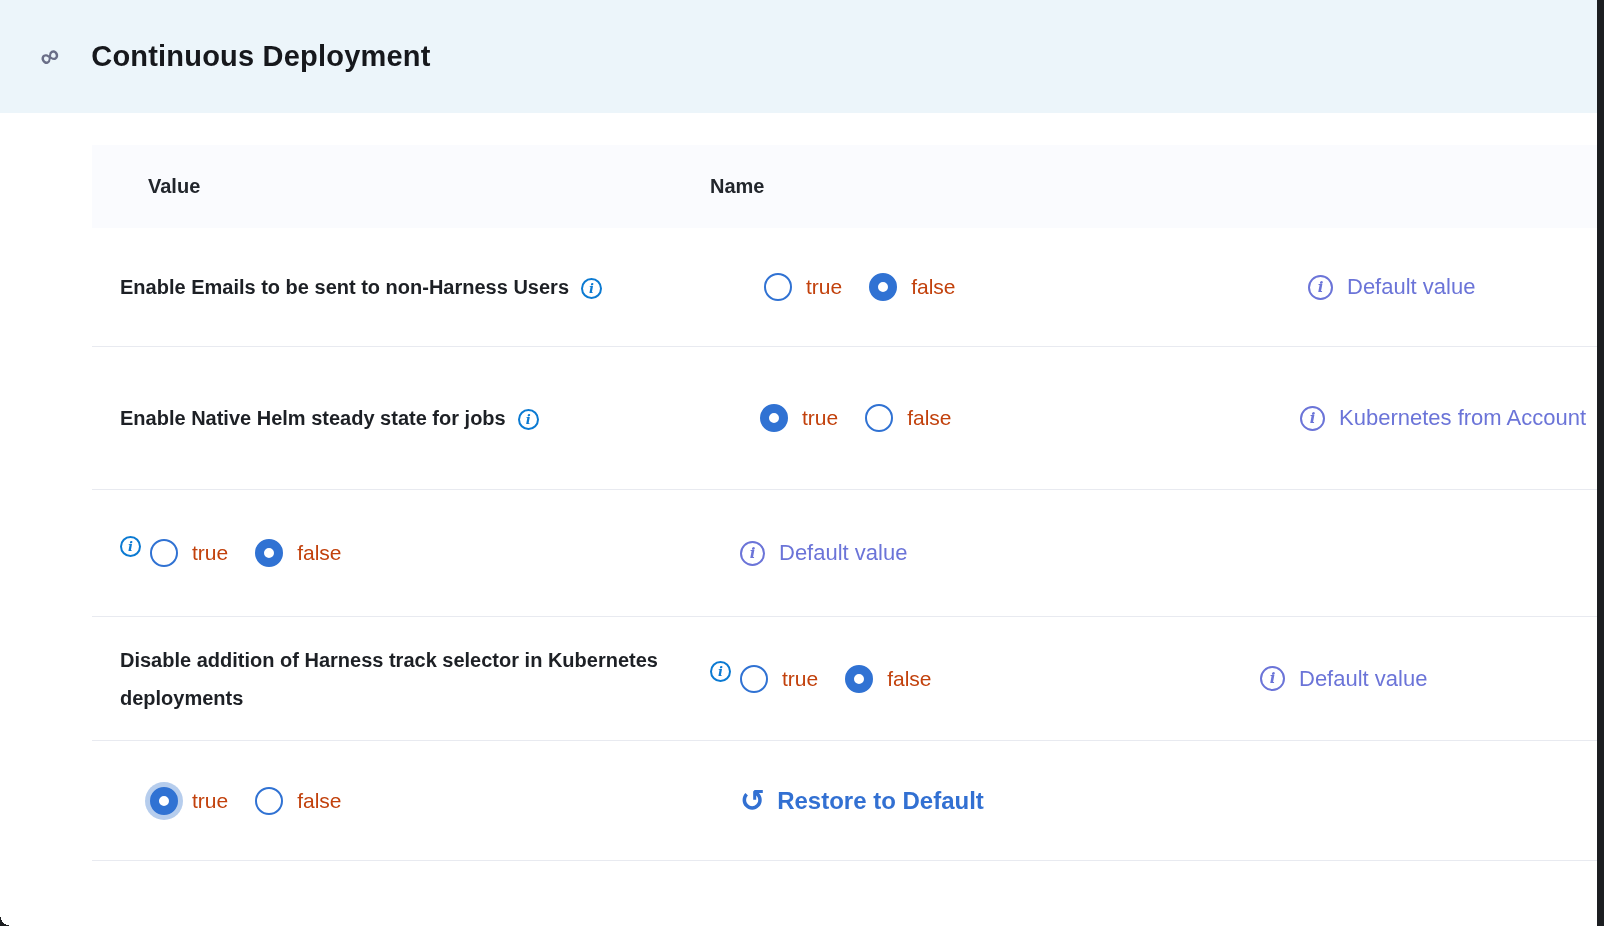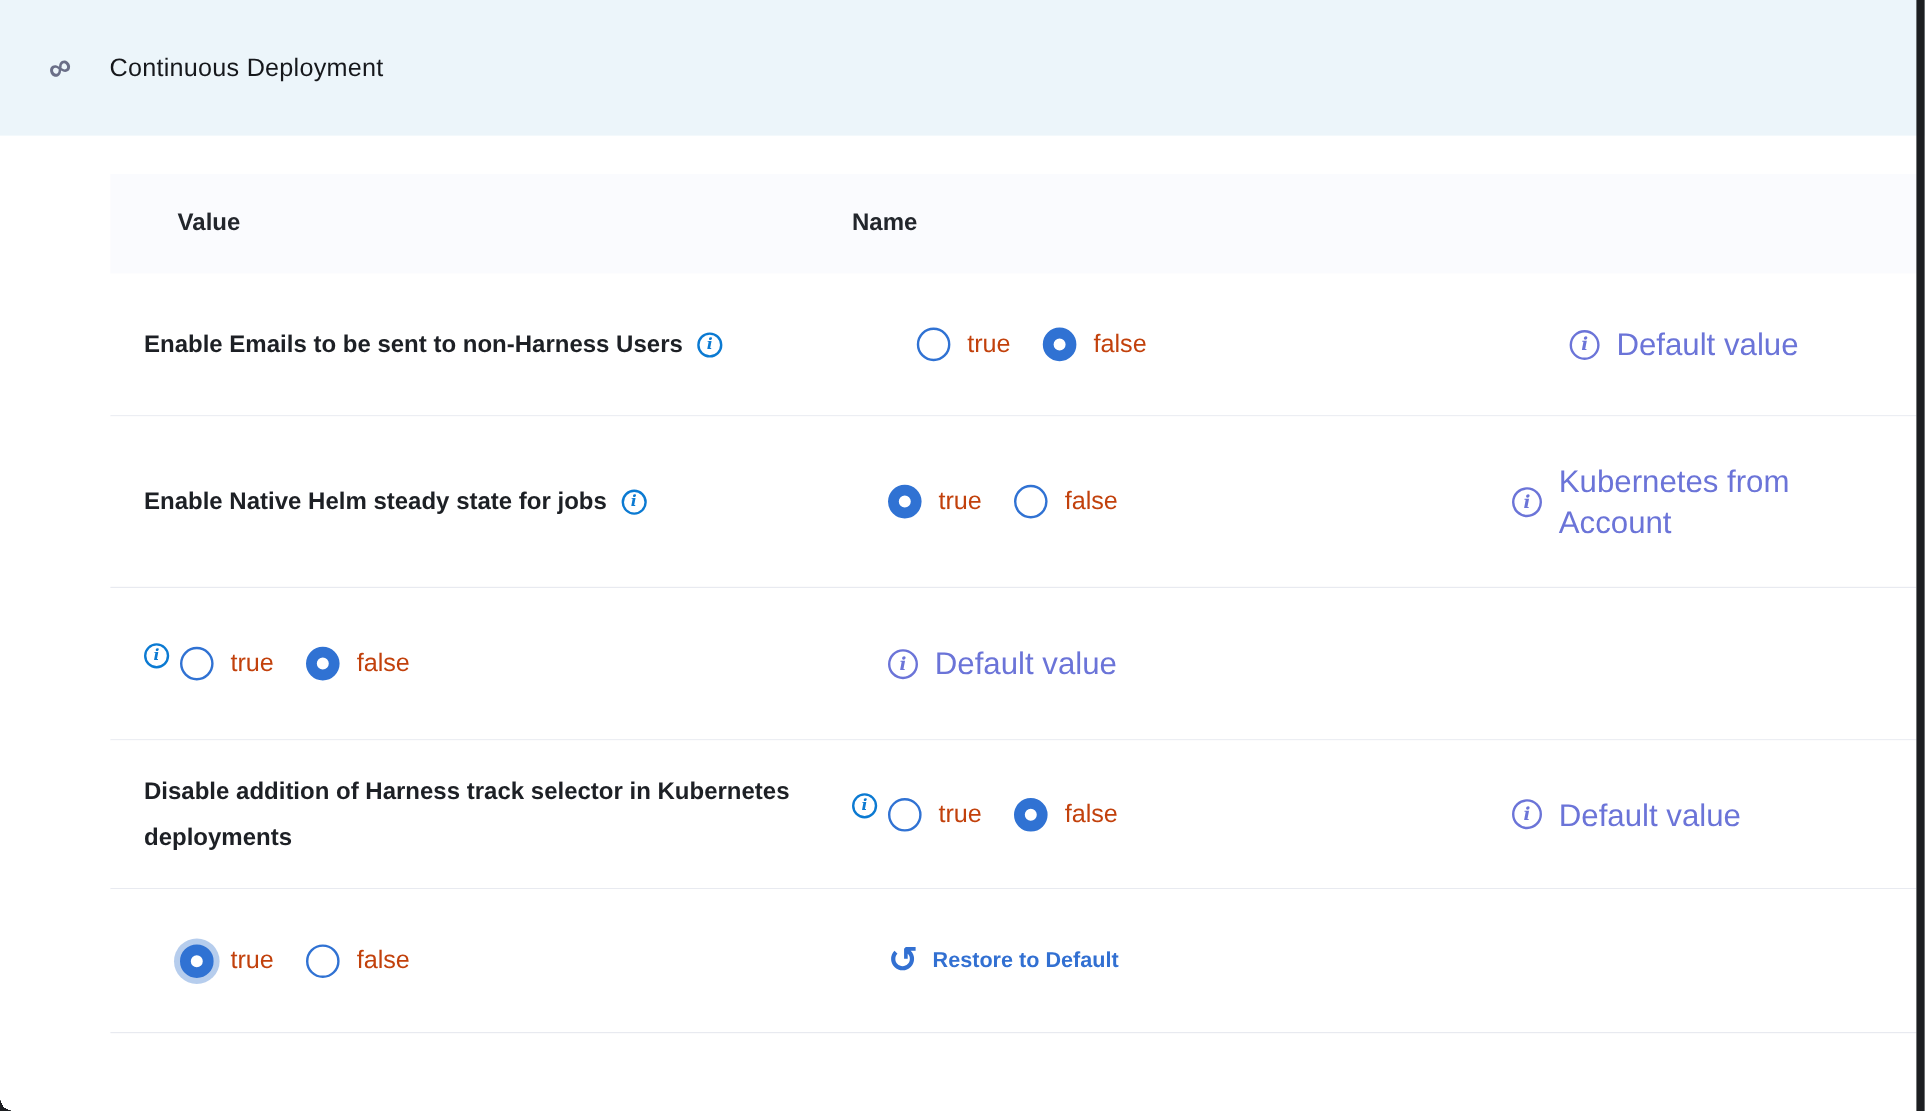--- a/index.html
+++ b/index.html
@@ -31,21 +31,21 @@
   }
   .link-icon {
     display:inline-block;
     font-size:27px; font-weight:700; color:#6a6e87;
     transform:rotate(-28deg);
     line-height:1;
     margin-right:32px;
     user-select:none;
   }
   .section-title {
-    font-size:21px; font-weight:400; color:#16181c;
+    font-size:29px; font-weight:700; color:#16181c;
     letter-spacing:0.2px;
   }
 
   
   .settings-table {
     position:absolute;
     left:92px; top:145px;
     width:1505px;
   }
   .t-row {
@@ -58,21 +58,21 @@
     height:83px;
     background:#fafbfe;
   }
   .t-head .col-label {
     font-size:20px; font-weight:700; color:#22262c;
   }
   .t-head .value-col-label { padding-left:28px; }
 
   .setting-row { border-bottom:1px solid #e8eaf0; background:#ffffff; }
   .h-r1 { height:119px;gap:24px; }
-  .h-r2 { height:143px; }
+  .h-r2 { height:143px;gap:20px; }
   .h-r3 { height:127px; }
   .h-r4 { height:124px; }
   .h-r5 { height:120px; }
 
   
   .name-cell {
     font-size:20px; font-weight:700; color:#1d2025;
     line-height:38px;
     max-width:575px;
     padding-right:10px;
@@ -122,31 +122,31 @@
     display:inline-flex; align-items:center; justify-content:center;
     width:25px; height:25px;
     border:2px solid #6b74d8; border-radius:50%;
     color:#6b74d8; font-size:15px; font-weight:700;
     font-family:"DejaVu Serif",serif; font-style:italic;
     line-height:1; flex:none;
     margin-right:14px;
     cursor:pointer;
   }
   .status-text {
-    font-size:26px; font-weight:400; color:#6b74d8;
+    font-size:22px; font-weight:400; color:#6b74d8;
     line-height:34px; max-width:250px;
   }
   .restore-icon {
     font-family:"DejaVu Sans",sans-serif;
     font-size:30px; font-weight:700; color:#3270d2;
     line-height:1; margin-right:12px; flex:none;
     cursor:pointer;
   }
   .restore-text {
-    font-size:18px; font-weight:700; color:#3270d2;
+    font-size:24px; font-weight:700; color:#3270d2;
     cursor:pointer;
   }
 </style>
 </head>
 <body>
 
 <div class="section-header">
   <span class="link-icon">∞</span>
   <span class="section-title">Continuous Deployment</span>
 </div>

